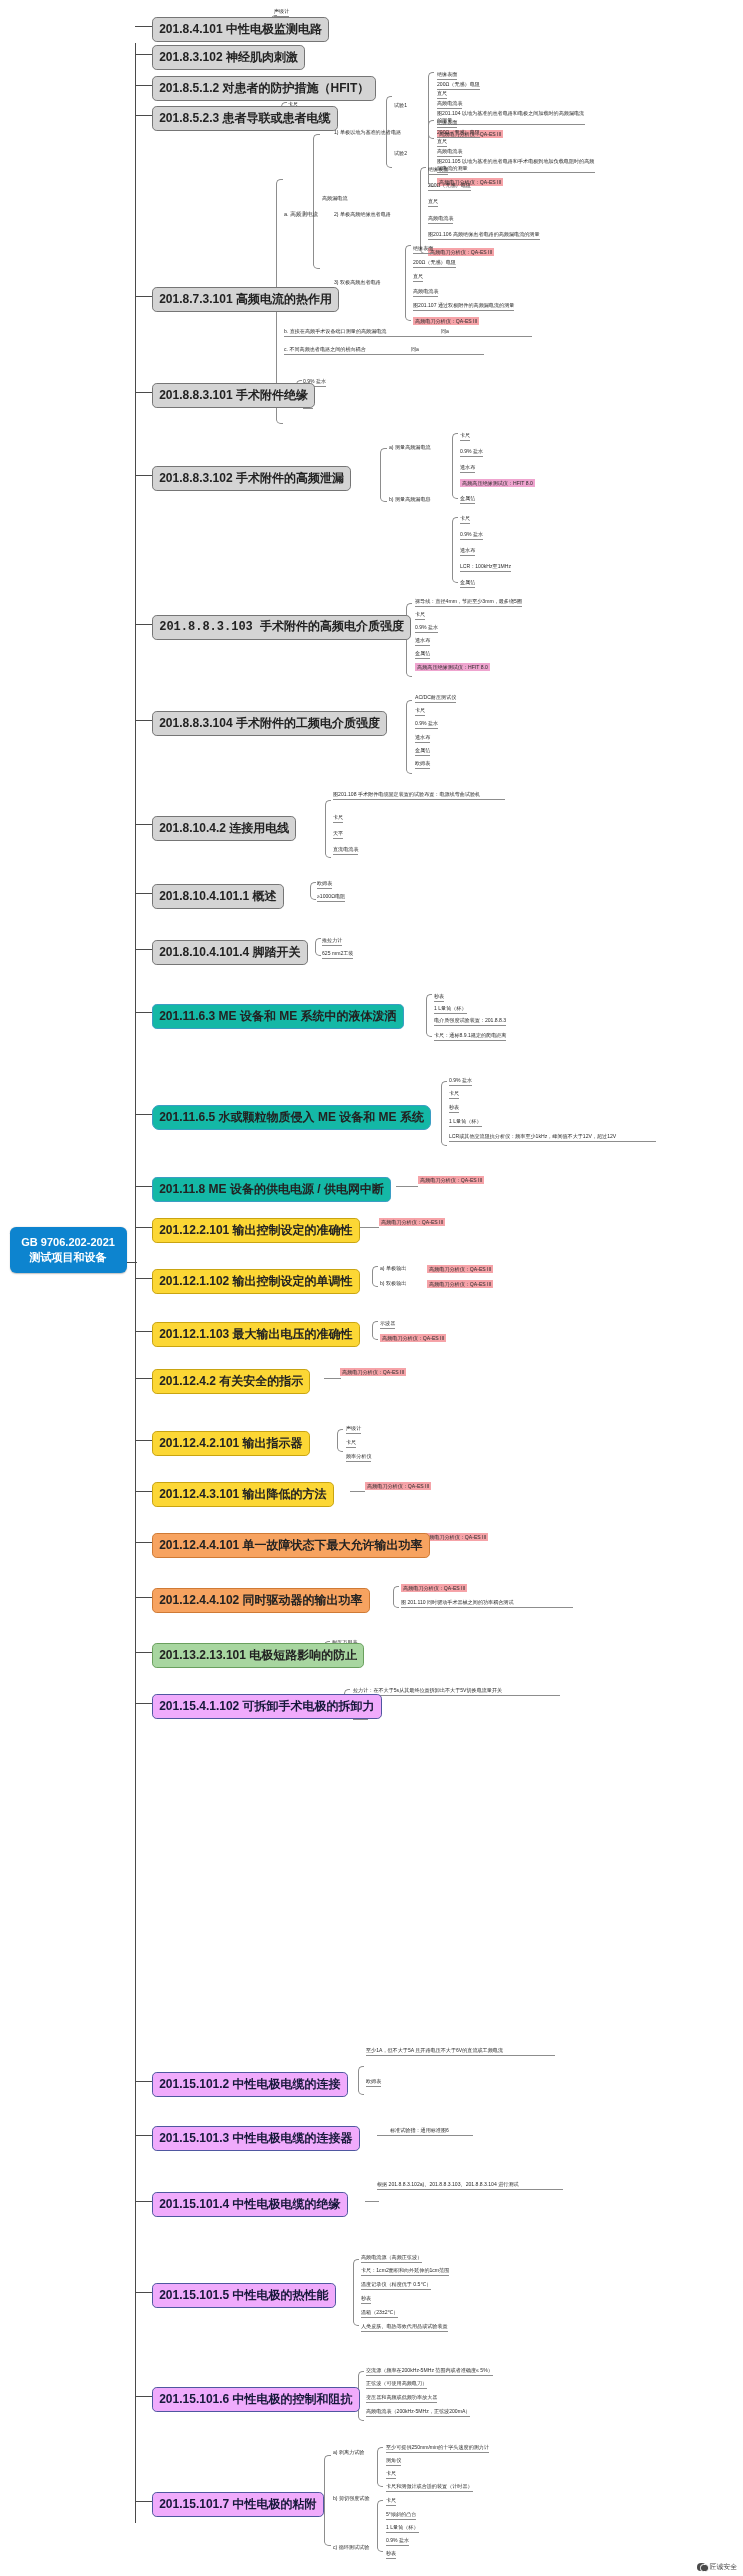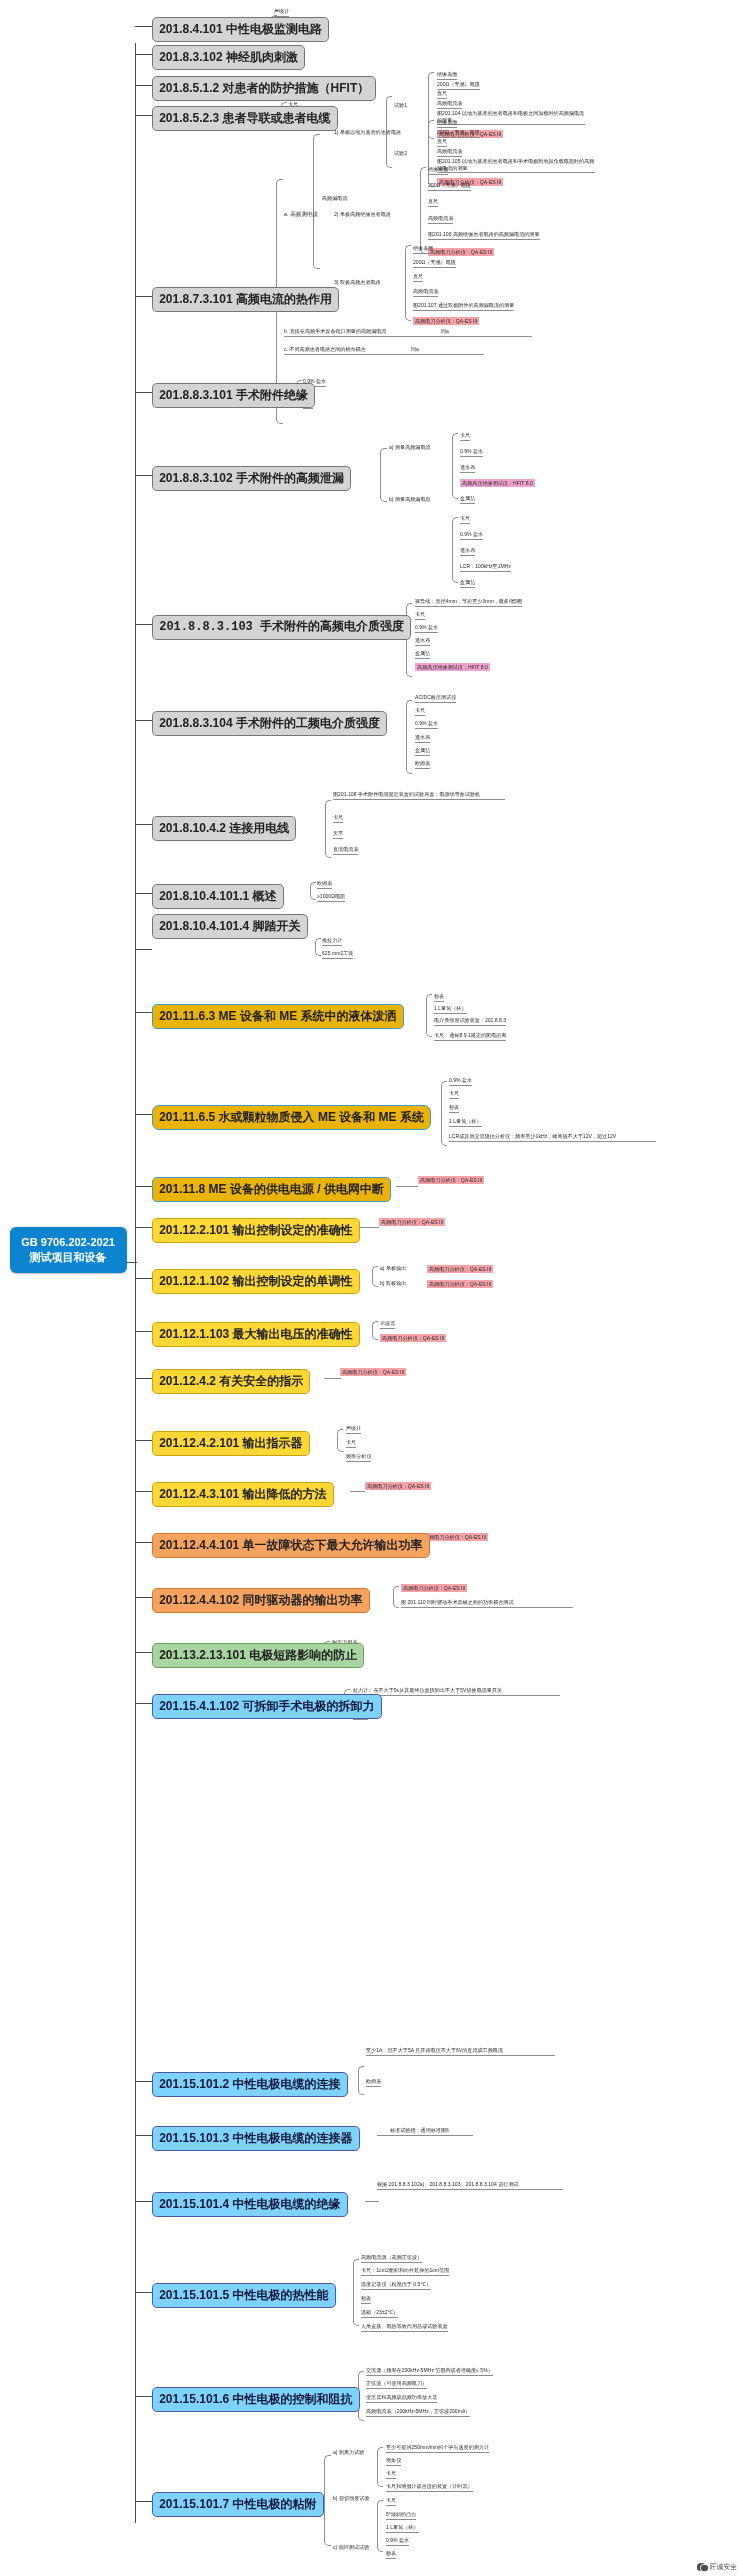--- a/index.html
+++ b/index.html
@@ -41,25 +41,25 @@
     border:1.1px solid #6c6c6c;
     border-radius:4.8px;
     font-size:12px; font-weight:bold;
     color:#222; line-height:1.2;
     padding:4.1px 6.2px;
     white-space:nowrap;
     background:#d4d4d4;
     z-index:3;
   }
   .topic.gray   { background:#d4d4d4; border-color:#757575; }
-  .topic.blue   { background:#eab308; border-color:#3b9dc4; }
+  .topic.blue   { background:#14b8a6; border-color:#3b9dc4; }
   .topic.yellow { background:#fcd735; border-color:#c9a411; }
   .topic.orange { background:#f7a360; border-color:#cf7a35; }
   .topic.green  { background:#a8d6a0; border-color:#6aa05e; }
-  .topic.purple { background:#7dd3fc; border-color:#4f57a0; color:#16183a;text-align:right; }
+  .topic.purple { background:#f0abfc; border-color:#4f57a0; color:#16183a;text-align:right; }
 
   .connector{ position:absolute; background:#4a4a4a; z-index:1; }
   .connector.h{ height:1.1px; }
 
   
   .leaf{
     position:absolute;
     font-size:5.1px; line-height:1.35;
     color:#2b2b2b; white-space:nowrap;
     z-index:2;
@@ -241,21 +241,21 @@
   <div class="leaf u" style="left:333px; top:830px;">天平</div>
   <div class="leaf u" style="left:333px; top:846px;">直流电流表</div>
 
   <div class="connector h" style="left:135px; top:893px; width:16.5px;"></div>
   <div class="topic gray" style="left:152px; top:884px;">201.8.10.4.101.1 概述</div>
   <div class="elbow" style="left:310px; top:882px; width:5.5px; height:18px;"></div>
   <div class="leaf u" style="left:317px; top:880px;">欧姆表</div>
   <div class="leaf u" style="left:317px; top:893px;">≥1000Ω电阻</div>
 
   <div class="connector h" style="left:135px; top:949px; width:16.5px;"></div>
-  <div class="topic gray" style="left:152px; top:914px;">201.8.10.4.101.4 脚踏开关</div>
+  <div class="topic gray" style="left:152px; top:940px;">201.8.10.4.101.4 脚踏开关</div>
   <div class="elbow" style="left:315px; top:938px; width:5.5px; height:18px;"></div>
   <div class="leaf u" style="left:322px; top:937px;">推拉力计</div>
   <div class="leaf u" style="left:322px; top:950px;">625 mm2工装</div>
 
   <div class="connector h" style="left:135px; top:1012px; width:16.5px;"></div>
   <div class="topic blue" style="left:152px; top:1004px;">201.11.6.3 ME 设备和 ME 系统中的液体泼洒</div>
   <div class="elbow" style="left:426px; top:994px; width:6.2px; height:43px;"></div>
   <div class="leaf u" style="left:434px; top:993px;">秒表</div>
   <div class="leaf u" style="left:434px; top:1005px;">1 L量筒（杯）</div>
   <div class="leaf u" style="left:434px; top:1017px;">电介质强度试验装置：201.8.8.3</div>

